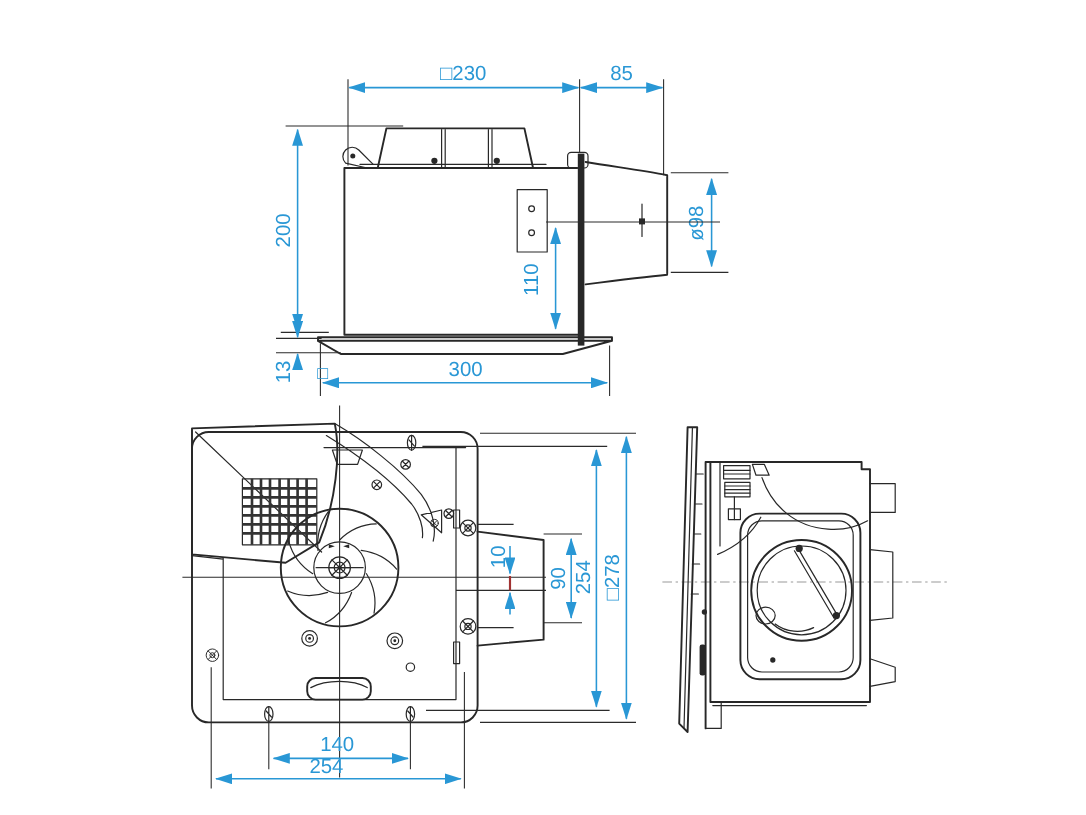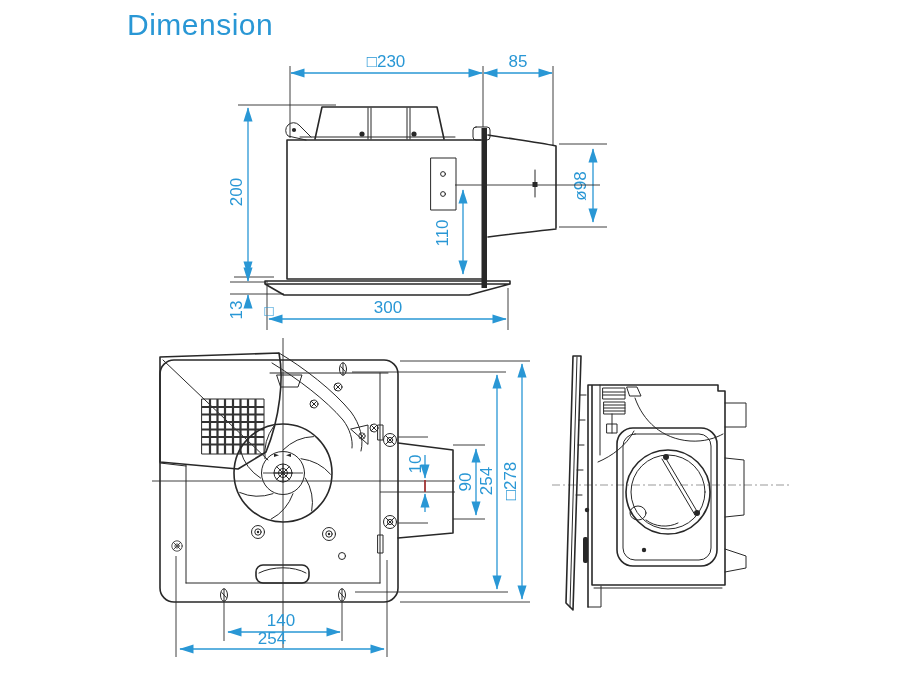--- a/index.html
+++ b/index.html
@@ -15,21 +15,20 @@
   .dim{stroke:#2997d5;stroke-width:1.3;fill:none;}
   .dimtxt{fill:#2997d5;font-size:17px;font-family:"Liberation Sans",sans-serif;text-anchor:middle;}
   .mesh{stroke:#333;stroke-width:2.2;fill:none;}
   .fill{fill:#282828;stroke:none;}
 </style>
 </head>
 <body>
 
 <div class="stage">
   <div class="hdr">
-    <h1>Dimension</h1>
   </div>
 
   <svg width="905" height="679" viewBox="0 0 905 679">
     <defs>
       <marker id="ar" viewBox="0 0 11 7" refX="10.4" refY="3.5" markerWidth="11" markerHeight="7" orient="auto-start-reverse">
         <path d="M0,0 L11,3.5 L0,7 Z" fill="#2997d5"></path>
       </marker>
       <g id="scr">
         <circle r="4" class="o2"></circle>
           <path class="o2" d="M-2.6,-2.6 L2.6,2.6 M2.6,-2.6 L-2.6,2.6"></path>

